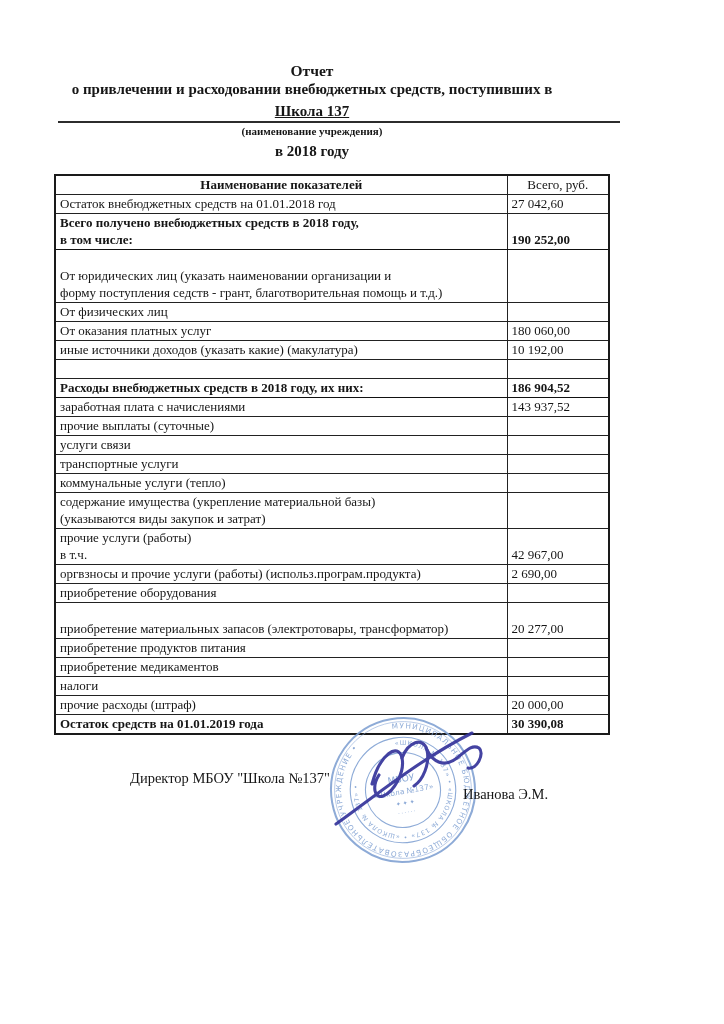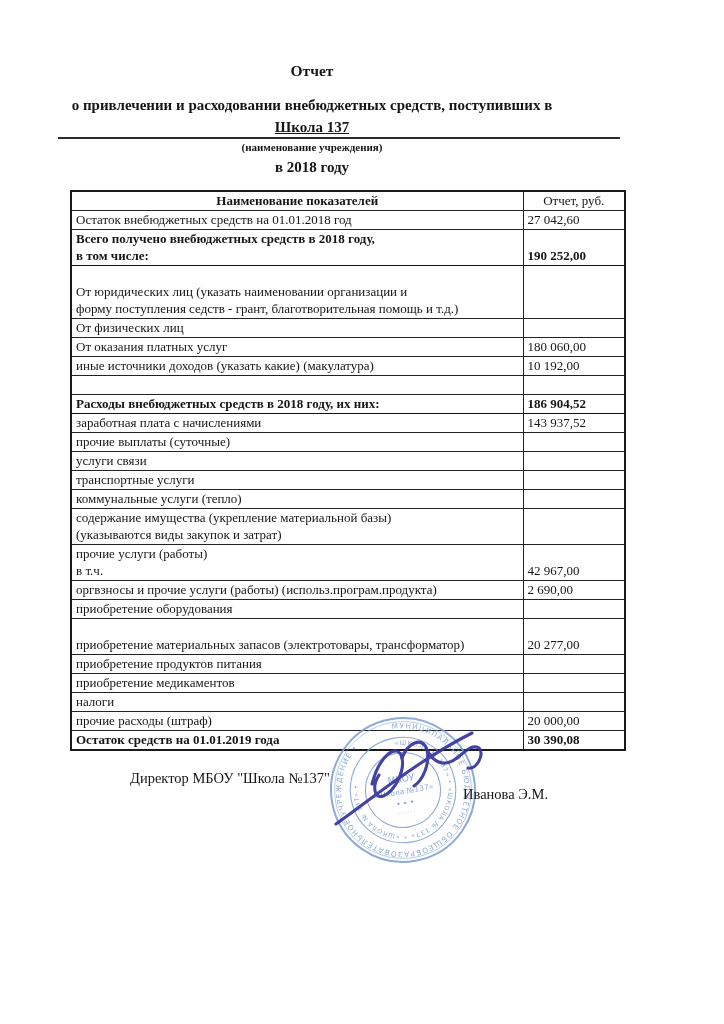--- a/index.html
+++ b/index.html
@@ -9,30 +9,30 @@
     font-family:"Liberation Serif","DejaVu Serif",serif;
     color:#161616;
     position:relative;
     overflow:hidden;
   }
   .page { position:relative; width:624px; height:1024px; padding-top:62px; box-sizing:border-box; }
 
   
   .t-center { text-align:center; }
   .doc-title { font-size:15.5px; font-weight:bold; line-height:18px; }
-  .doc-subtitle { font-size:15px; font-weight:bold; line-height:18px; margin-top:16px; }
+  .doc-subtitle { font-size:15px; font-weight:bold; line-height:18px; margin-top:0; }
   .school-name { font-size:15px; font-weight:bold; line-height:18px; margin-top:4px; text-decoration:underline; }
   .school-rule { width:562px; margin-left:58px; border-top:2px solid #2c2c2c; margin-top:1px; }
   .name-caption { font-size:11px; font-weight:bold; line-height:14px; margin-top:1px; }
   .year-line { font-size:15px; font-weight:bold; line-height:18px; margin-top:4px; }
 
   
   table.report {
     border-collapse:collapse; table-layout:fixed;
-    width:554px; margin:14px 0 0 70px;
+    width:554px; margin:14px 0 0 54px;
     font-size:13px;
     border:2px solid #1a1a1a;
     padding-left:31px;
   }
   table.report th, table.report td {
     border:1.3px solid #222222;
     padding:0 4px 1px 4px;
     vertical-align:bottom;
     line-height:17px; height:17px;
     white-space:pre-line;
@@ -66,21 +66,21 @@
   <div class="t-center year-line">в 2018 году</div>
 
   <table class="report">
     <colgroup>
         <col style="width:452px">
         <col style="width:102px">
       </colgroup>
     <thead>
       <tr>
         <th class="h-name">Наименование показателей</th>
-        <th class="h-sum">Отчет, руб.</th>
+        <th class="h-sum">Всего, руб.</th>
       </tr>
     </thead>
     <tbody>
         <tr>
           <td>Остаток внебюджетных средств на 01.01.2018 год</td>
           <td class="num">27 042,60</td>
         </tr>
         <tr class="bold">
           <td>Всего получено внебюджетных средств в 2018 году,
 в том числе:</td>

